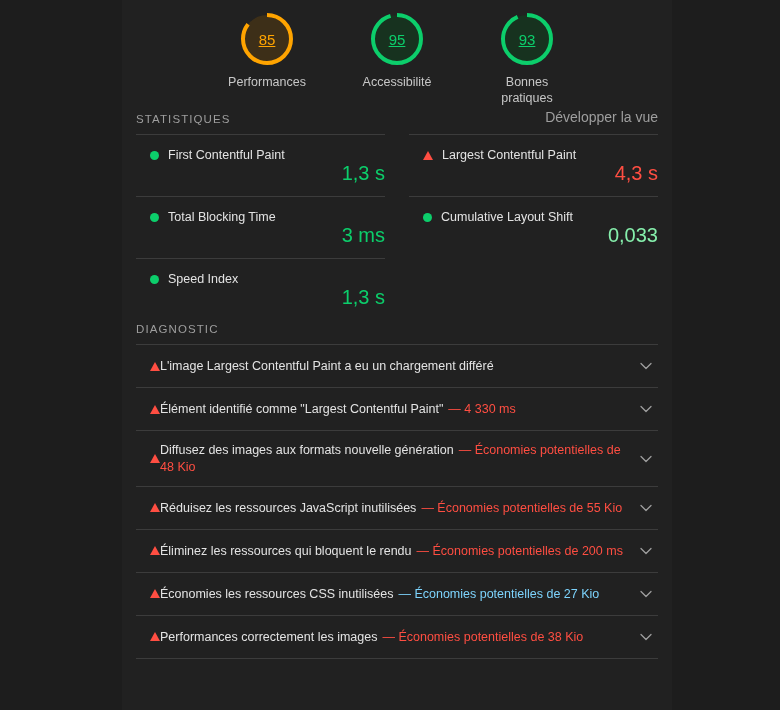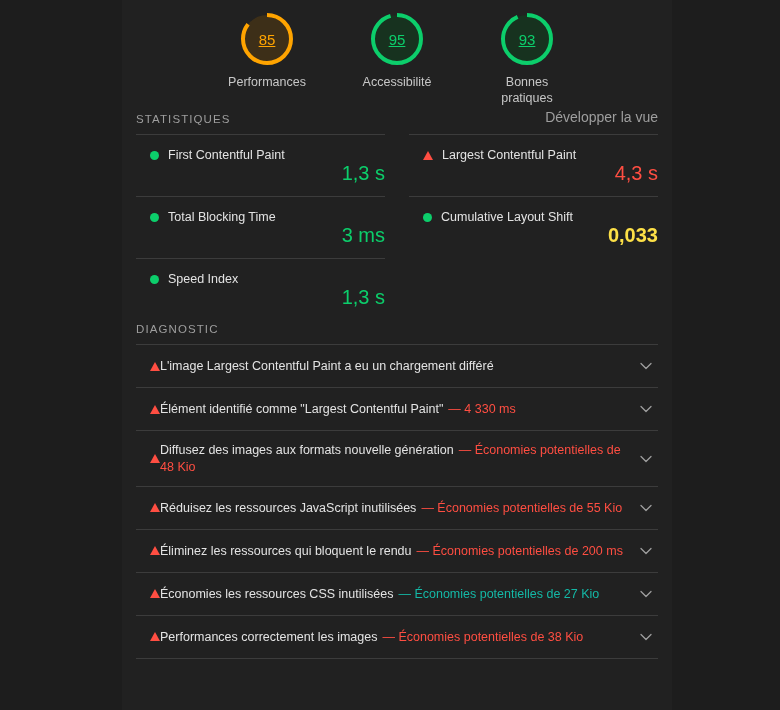--- a/index.html
+++ b/index.html
@@ -198,21 +198,21 @@
           <span class="m-circle" style="background: rgb(12, 206, 107);"></span>
           <span class="stat-name">Total Blocking Time</span>
         </div>
         <div class="stat-value" style="color: rgb(12, 206, 107);">3 ms</div>
       </div>
       <div class="stat">
         <div class="stat-head">
           <span class="m-circle" style="background: rgb(12, 206, 107);"></span>
           <span class="stat-name">Cumulative Layout Shift</span>
         </div>
-        <div class="stat-value" style="color: #fde047; font-weight: bold;">0,033</div>
+        <div class="stat-value" style="color: #86efac;">0,033</div>
       </div>
       <div class="stat">
         <div class="stat-head">
           <span class="m-circle" style="background: rgb(12, 206, 107);"></span>
           <span class="stat-name">Speed Index</span>
         </div>
         <div class="stat-value" style="color: rgb(12, 206, 107);">1,3 s</div>
       </div>
     </div>
 
@@ -272,21 +272,21 @@
         <span class="chev">
           <svg width="12" height="8" viewBox="0 0 12 8">
             <path d="M1 1.5 L6 6.5 L11 1.5" fill="none" stroke="#9e9e9e" stroke-width="1.3" stroke-linecap="round" stroke-linejoin="round"></path>
           </svg>
         </span>
       </div>
       <div class="diag-row">
         <span class="diag-ico">
           <span class="m-triangle" style="border-bottom-color: rgb(255, 78, 66);"></span>
         </span>
-        <div class="diag-text"><span>Économies les ressources CSS inutilisées</span><span class="diag-save" style="color: #14b8a6;">— Économies potentielles de 27 Kio</span></div>
+        <div class="diag-text"><span>Économies les ressources CSS inutilisées</span><span class="diag-save" style="color: #7dd3fc;">— Économies potentielles de 27 Kio</span></div>
         <span class="chev">
           <svg width="12" height="8" viewBox="0 0 12 8">
             <path d="M1 1.5 L6 6.5 L11 1.5" fill="none" stroke="#9e9e9e" stroke-width="1.3" stroke-linecap="round" stroke-linejoin="round"></path>
           </svg>
         </span>
       </div>
       <div class="diag-row">
         <span class="diag-ico">
           <span class="m-triangle" style="border-bottom-color: rgb(255, 78, 66);"></span>
         </span>

